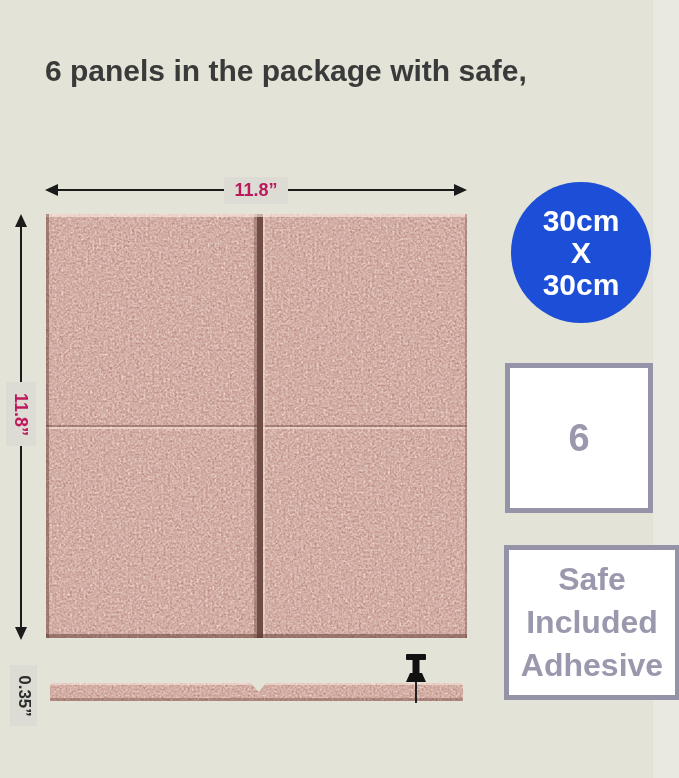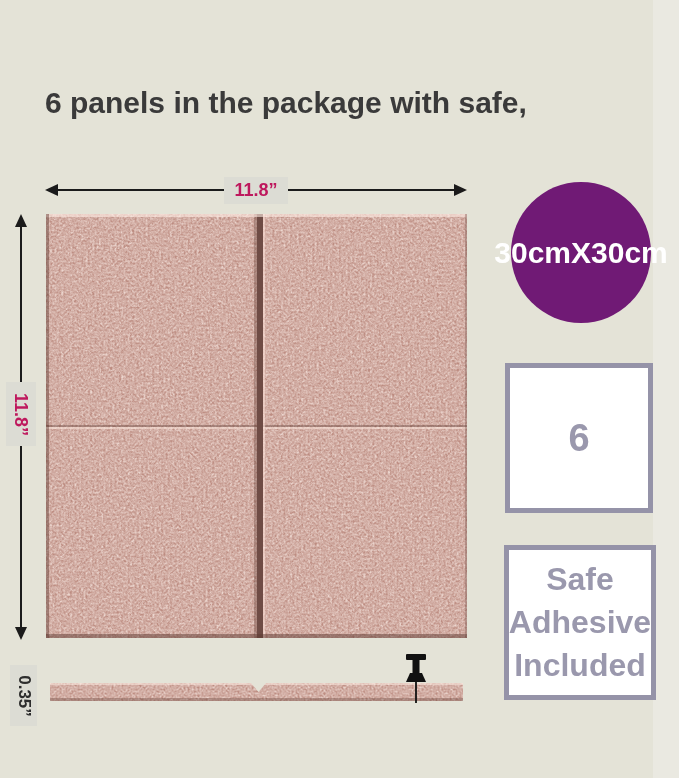--- a/index.html
+++ b/index.html
@@ -7,21 +7,21 @@
     width:679px;height:778px;overflow:hidden;position:relative;
     background:#e4e3d7;
     font-family:"Liberation Sans","DejaVu Sans",sans-serif;
   }
   #canvas{position:absolute;left:0;top:0;width:679px;height:778px;}
 
   .right-strip{position:absolute;left:653px;top:0;width:26px;height:778px;background:#eae9e1;}
 
   .headline{
     position:absolute;left:45px;top:50px;width:610px;
-    font-size:30px;line-height:41px;font-weight:700;color:#3a3a3a;margin-top:32px;
+    font-size:30px;line-height:41px;font-weight:700;color:#3a3a3a;
   }
   .headline span{display:block;}
 
   
   .hdim{position:absolute;left:45px;top:177px;width:422px;height:27px;}
   .hdim .line{position:absolute;left:2px;right:2px;top:12px;height:2px;background:#1b1b1b;}
   .arrow-w{position:absolute;top:7px;width:0;height:0;border-top:6px solid transparent;border-bottom:6px solid transparent;}
   .arrow-w.left{left:0;border-right:13px solid #1b1b1b;}
   .arrow-w.right{right:0;border-left:13px solid #1b1b1b;}
   .dim-label{
@@ -45,30 +45,30 @@
   }
 
   
   .panels-photo{position:absolute;left:46px;top:214px;}
   .side-view{position:absolute;left:50px;top:683px;}
   .pushpin{position:absolute;left:399px;top:649px;}
 
   
   .size-circle{
     position:absolute;left:511px;top:182px;width:140px;height:141px;border-radius:50%;
-    background:#701a75;color:#ffffff;font-weight:700;font-size:30px;line-height:32px;
-    display:flex;align-items:center;justify-content:center;text-align:center;
+    background:#1d4ed8;color:#ffffff;font-weight:700;font-size:30px;line-height:32px;
+    display:flex;flex-direction:column;align-items:center;justify-content:center;text-align:center;
   }
   .badge-box{
     position:absolute;background:#ffffff;border:5px solid #9593a8;box-sizing:border-box;
     color:#9a98ad;font-weight:700;text-align:center;
     display:flex;flex-direction:column;align-items:center;justify-content:center;
   }
   .panel-count{left:505px;top:363px;width:148px;height:150px;font-size:38px;line-height:48px;}
-  .adhesive{left:504px;top:545px;width:152px;height:155px;font-size:32px;line-height:43px;}
+  .adhesive{left:504px;top:545px;width:176px;height:155px;font-size:32px;line-height:43px;}
   .badge-box span{display:block;white-space:nowrap;}
 </style>
 </head>
 <body>
 
 <div id="canvas">
 
   <div class="right-strip"></div>
 
   <div class="headline">
@@ -146,17 +146,17 @@
     <span>X</span>
     <span>30cm</span>
   </div>
 
   <div class="badge-box panel-count">
     <span>6</span>
   </div>
 
   <div class="badge-box adhesive">
     <span>Safe</span>
+    <span>Included</span>
     <span>Adhesive</span>
-    <span>Included</span>
   </div>
 
 </div>
 
 </body></html>

